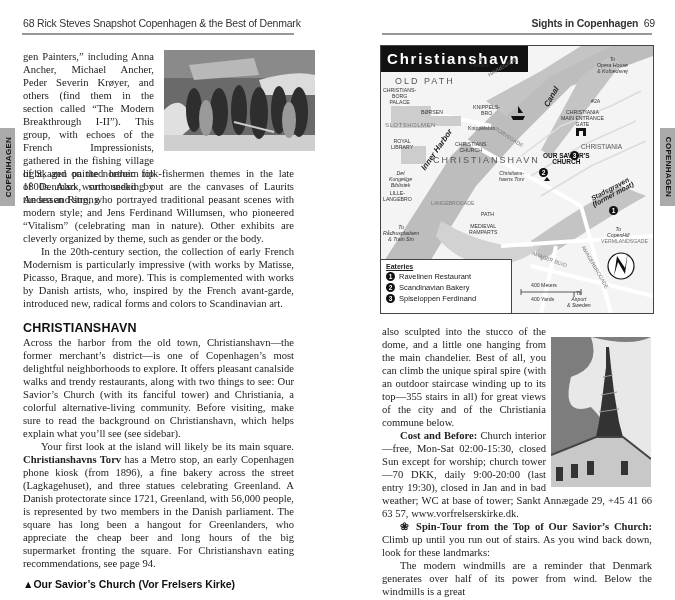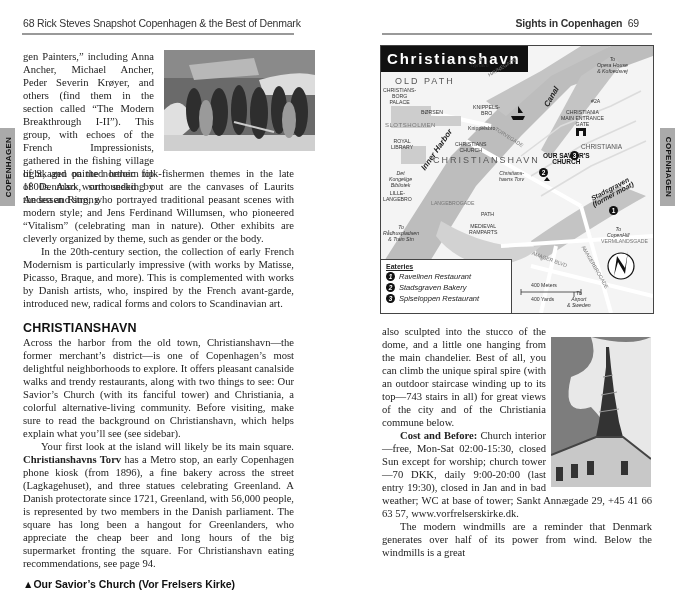--- a/index.html
+++ b/index.html
@@ -17,21 +17,21 @@
   .sidetab{position:absolute;width:15px;height:78px;background:#aaa;}
   .sidetab span{position:absolute;left:50%;top:50%;transform:translate(-50%,-50%) rotate(-90deg);font-family:"Liberation Sans",sans-serif;font-weight:bold;font-size:8px;color:#111;white-space:nowrap;letter-spacing:0.3px;}
   .sidetab.r span{transform:translate(-50%,-50%) rotate(90deg);}
   .photo{position:absolute;background:#777;overflow:hidden;}
   .map{position:absolute;left:40px;top:45px;width:272px;height:267px;border:1px solid #444;background:#eee;overflow:hidden;font-family:"Liberation Sans",sans-serif;}
   .map-title{position:absolute;left:0;top:0;background:#111;color:#fff;font-weight:bold;font-size:15px;letter-spacing:1.8px;padding:4px 7px 5px 6px;}
   .maplbl{position:absolute;font-size:5.2px;color:#333;white-space:nowrap;text-align:center;line-height:6px;}
   .maplbl.big{font-size:9px;letter-spacing:2px;color:#555;}
   .legend{position:absolute;left:0;bottom:0;width:130px;height:53px;background:#fff;border-top:1px solid #444;border-right:1px solid #444;}
   .legend .lt{font-size:7px;font-weight:bold;text-decoration:underline;margin:3px 0 0 5px;}
-  .legend .li{font-size:7.5px;margin:2px 0 0 5px;display:flex;align-items:flex-end;font-style:italic;}
+  .legend .li{font-size:7.5px;margin:2px 0 0 5px;display:flex;align-items:flex-end;}
   .num{display:inline-block;width:9px;height:9px;border-radius:50%;background:#111;color:#fff;font-size:6.5px;text-align:center;line-height:9px;margin-right:4px;font-weight:bold;}
   b{font-weight:bold;}
 </style>
 </head>
 <body>
 
 <div class="page left" data-name="left-page">
   <div class="runhead" style="left:23px;" data-name="running-head-left">68  Rick Steves Snapshot Copenhagen &amp; the Best of Denmark</div>
   <div class="rule" style="left:22px;width:272px;" data-name="header-rule"></div>
 
@@ -70,21 +70,21 @@
     <p class="indent" data-name="paragraph">In the 20th-century section, the collection of early French Modernism is particularly impressive (with works by Matisse, Picasso, Braque, and more). This is complemented with works by Danish artists, who, inspired by the French avant-garde, introduced new, radical forms and colors to Scandinavian art.</p>
     <div class="h2" data-name="section-heading">CHRISTIANSHAVN</div>
     <p data-name="paragraph">Across the harbor from the old town, Christianshavn—the former merchant’s district—is one of Copenhagen’s most delightful neighborhoods to explore. It offers pleasant canalside walks and trendy restaurants, along with two things to see: Our Savior’s Church (with its fanciful tower) and Christiania, a colorful alternative-living community. Before visiting, make sure to read the background on Christianshavn, which helps explain what you’ll see (see sidebar).</p>
     <p class="indent" data-name="paragraph"><span data-name="text-run">Your first look at the island will likely be its main square. </span><b data-name="bold-place-name">Christianshavns Torv</b><span data-name="text-run"> has a Metro stop, an early Copenhagen phone kiosk (from 1896), a fine bakery across the street (Lagkagehuset), and three statues celebrating Greenland. A Danish protectorate since 1721, Greenland, with 56,000 people, is represented by two members in the Danish parliament. The square has long been a hangout for Greenlanders, who appreciate the cheap beer and long hours of the big supermarket fronting the square. For Christianshavn eating recommendations, see page 94.</span></p>
     <div class="h3" data-name="sight-heading">▲Our Savior’s Church (Vor Frelsers Kirke)</div>
     <p data-name="paragraph">This large Baroque church gleams inside and out. Its bright interior (from 1696) is shaped like a giant cube. The magnificent pipe organ is supported by elephants (a royal symbol of the prestigious Order of the Elephant). Looking up to the ceiling, notice elephants</p>
   </div>
 </div>
 
 <div class="page right" data-name="right-page">
-  <div class="runhead" style="right:36px;font-weight:bold;" data-name="running-head-right">
+  <div class="runhead" style="right:20px;font-weight:bold;" data-name="running-head-right">
     <span data-name="running-head-title">Sights in Copenhagen</span>&nbsp;&nbsp;<span style="font-weight:normal;" data-name="page-number">69</span>
   </div>
   <div class="rule" style="left:42px;width:270px;" data-name="header-rule"></div>
 
   <div class="sidetab r" style="left:320px;top:128px;" data-name="section-side-tab">
     <span data-name="side-tab-label">COPENHAGEN</span>
   </div>
 
   <div class="map" data-name="christianshavn-map">
     <svg width="272" height="267" viewBox="0 0 272 267" style="position:absolute;left:0;top:0;" data-name="map-graphic">
@@ -198,25 +198,25 @@
     <span class="num" style="position:absolute;left:228px;top:160px;" data-name="map-marker-eatery-1">1</span>
 
     <div class="legend" data-name="map-legend">
       <div class="lt" data-name="legend-title">Eateries</div>
       <div class="li" data-name="legend-item">
           <span class="num" data-name="eatery-number">1</span>
           <span data-name="eatery-name">Ravelinen Restaurant</span>
         </div>
       <div class="li" data-name="legend-item">
           <span class="num" data-name="eatery-number">2</span>
-          <span data-name="eatery-name">Stadsgraven Bakery</span>
+          <span data-name="eatery-name">Scandinavian Bakery</span>
         </div>
       <div class="li" data-name="legend-item">
           <span class="num" data-name="eatery-number">3</span>
-          <span data-name="eatery-name">Spiseloppen Restaurant</span>
+          <span data-name="eatery-name">Spiseloppen Ferdinand</span>
         </div>
     </div>
   </div>
 
   <div class="photo" style="left:211px;top:337px;width:100px;height:150px;background:#888;" data-name="church-spire-photo">
     <svg width="100" height="150" viewBox="0 0 100 150">
       <rect width="100" height="150" fill="#7d7d7d"></rect>
       <path d="M40 0 Q80 10 100 0 L100 150 L90 150 Q60 90 40 70 Q10 80 20 40 Q50 30 40 0Z" fill="#e8e8e8"></path>
       <path d="M55 10 L58 10 L60 30 L63 55 L68 85 L72 100 L45 100 L48 85 L52 55 L55 30 Z" fill="#333"></path>
       <g stroke="#999" stroke-width="1">
@@ -229,25 +229,26 @@
       <rect x="5" y="130" width="7" height="14" fill="#333"></rect>
       <rect x="20" y="127" width="7" height="14" fill="#333"></rect>
       <rect x="36" y="124" width="7" height="14" fill="#333"></rect>
       <rect x="70" y="124" width="7" height="14" fill="#333"></rect>
     </svg>
   </div>
 
   <div class="body-text" style="left:42px;top:325px;width:270px;" data-name="right-main-column">
       <div data-name="photo-float-spacer" style="float: right; width: 106px; height: 150px; margin-top: 13px;"></div>
     <p data-name="paragraph-top">
-      <span data-name="text-run">also sculpted into the stucco of the dome, and a little one hanging from the main chandelier. Best of all, you can climb the unique spiral spire (with an outdoor staircase winding up to its top—743 stairs in all) for great views of the city and of the Christiania commune below.</span>
+      <span data-name="text-run">also sculpted into the stucco of the dome, and a little one hanging from the main chandelier. Best of all, you can climb the unique spiral spire (with an outdoor staircase winding up to its top—355 stairs in all) for great views of the city and of the Christiania commune below.</span>
     </p>
     <div style="width: auto;" data-name="wrapped-hours-block">
       <p class="indent" data-name="paragraph"><b data-name="cost-hours-label">Cost and Before:</b><span data-name="cost-hours-text"> Church interior—free, Mon-Sat 02:00-15:30, closed Sun except for worship; church tower—70 DKK, daily 9:00-20:00 (last entry 19:30), closed in Jan and in bad weather; WC at base of tower; Sankt Annægade 29, +45 41 66 63 57, www.vorfrelserskirke.dk.</span></p>
     </div>
+    <p class="indent" data-name="paragraph"><b data-name="spin-tour-label">❀ Spin-Tour from the Top of Our Savior’s Church:</b><span data-name="spin-tour-text"> Climb up until you run out of stairs. As you wind back down, look for these landmarks:</span></p>
     <p class="indent" data-name="paragraph">The modern windmills are a reminder that Denmark generates over half of its power from wind. Below the windmills is a great</p>
   </div>
 </div>
 
 <style>
   
   [data-name="right-main-column"] [data-name="paragraph-top"]{ }
 </style>
 
 </body></html>

